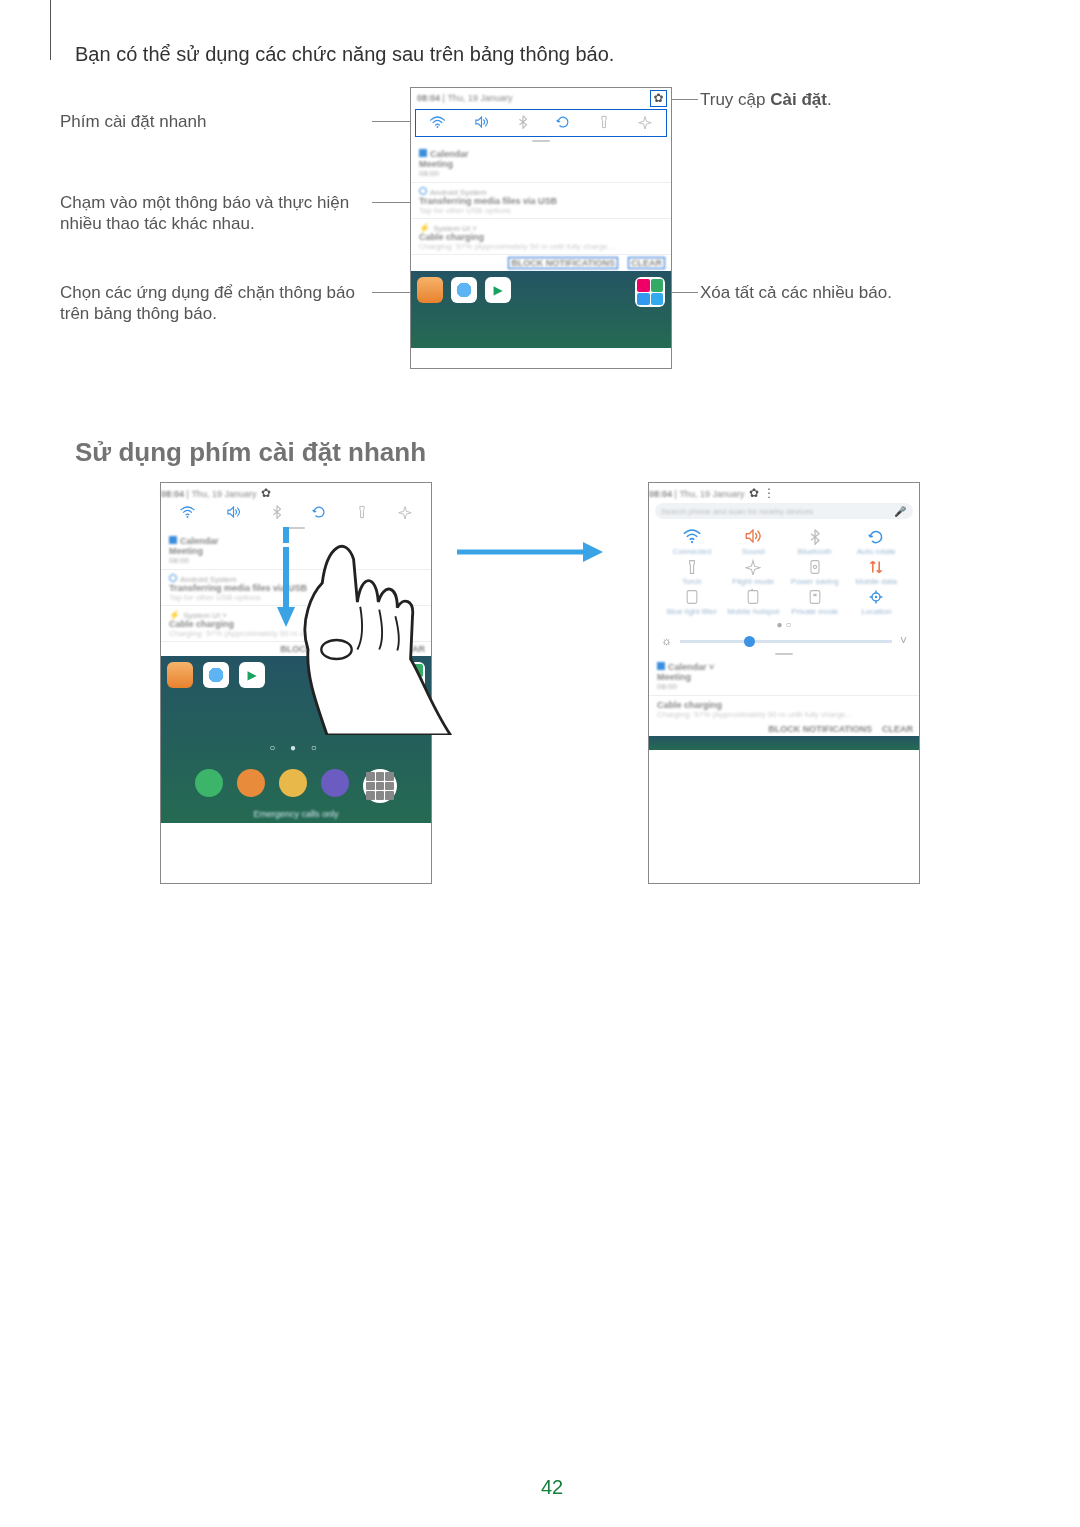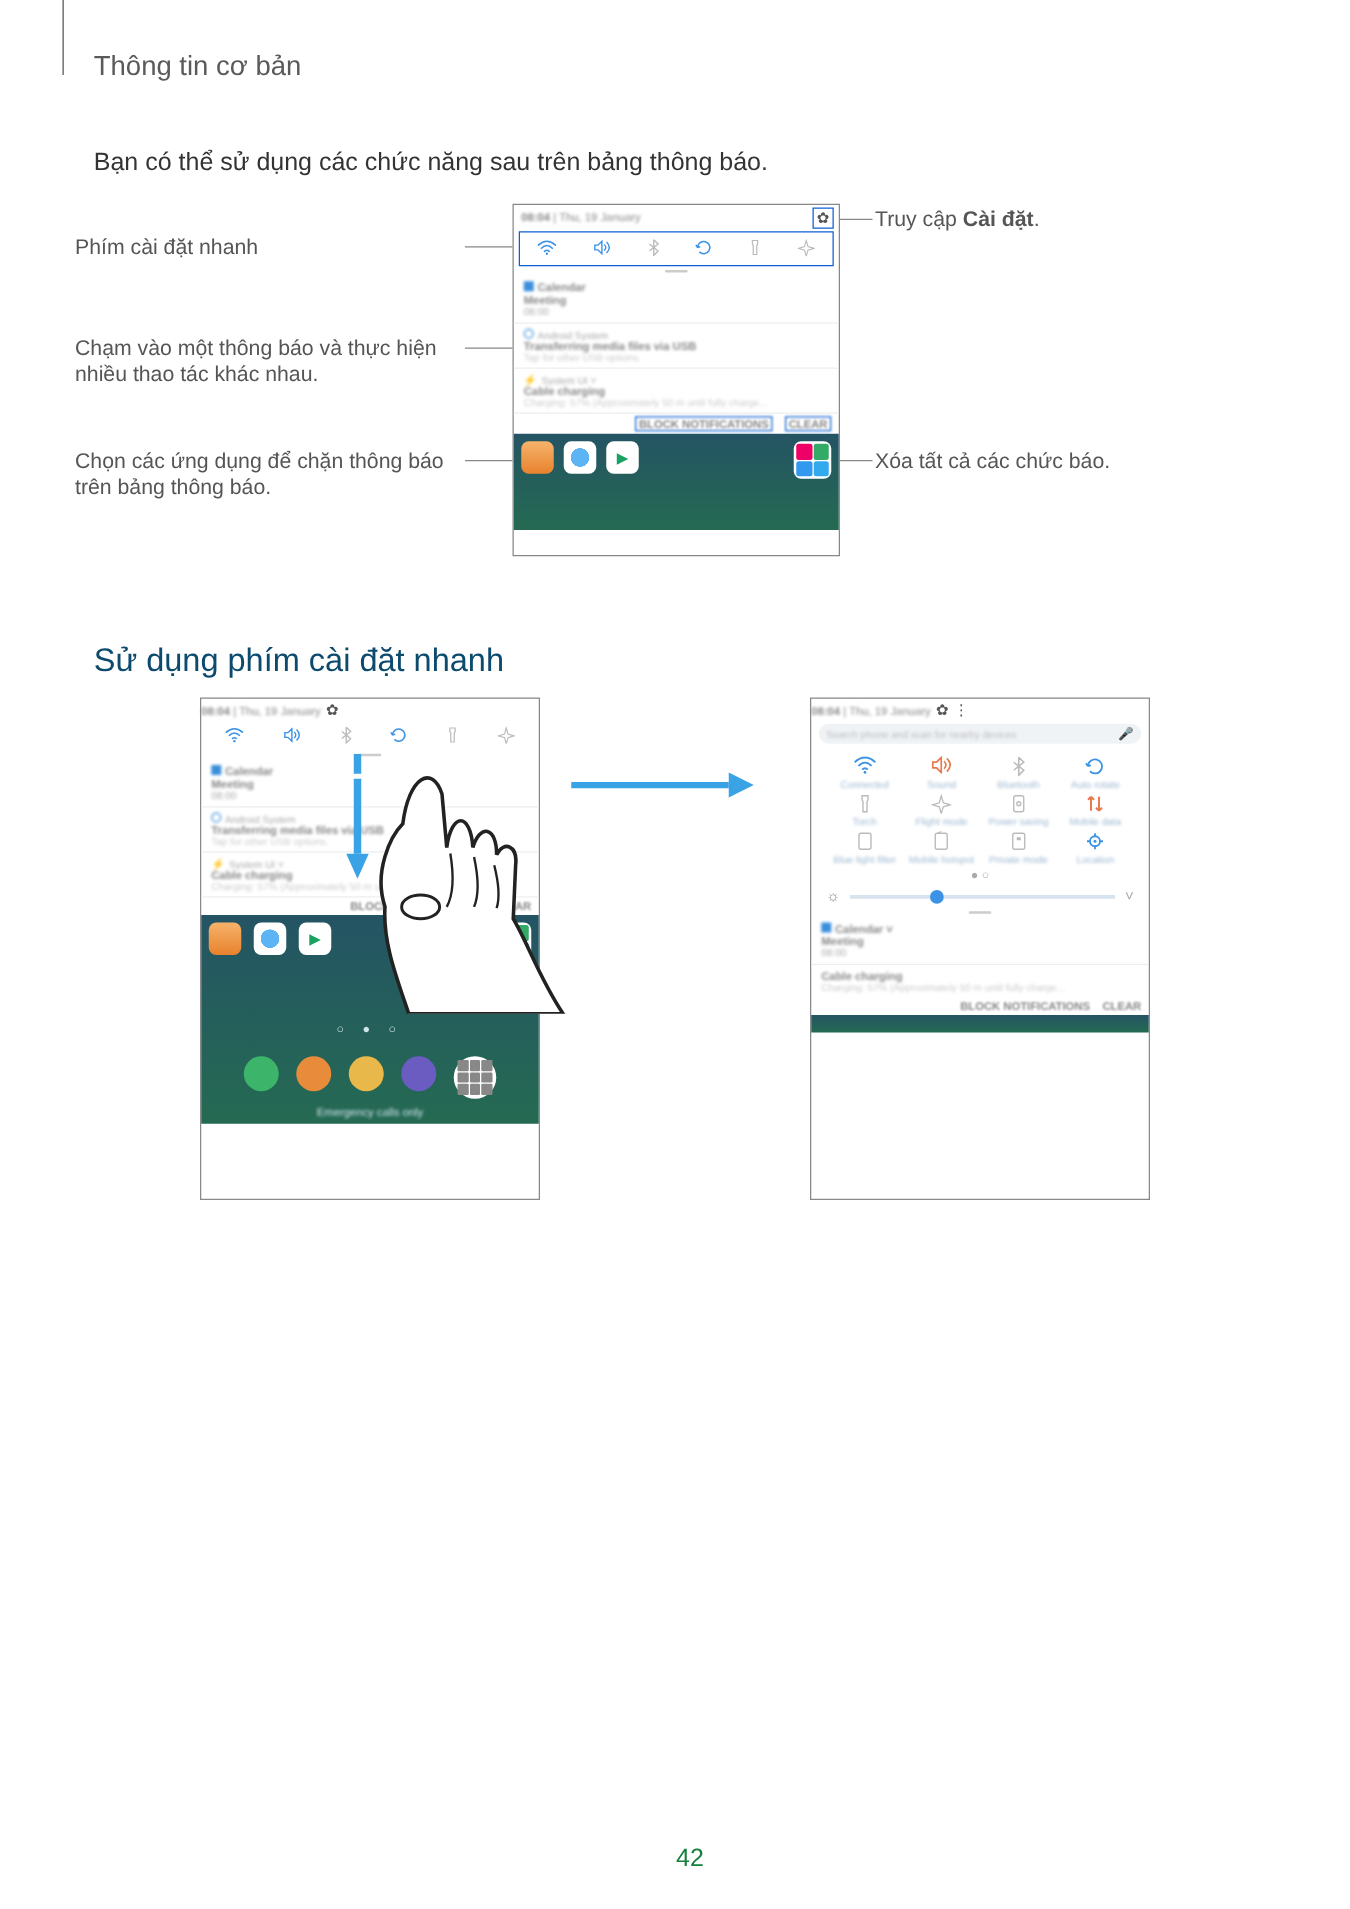--- a/index.html
+++ b/index.html
@@ -30,22 +30,22 @@
     margin: 0 0 50px 15px;
   }
   .body-text {
     font-size: 20px;
     color: #333;
     margin: 0 0 18px 15px;
     line-height: 1.45;
   }
   .subheading {
     font-size: 26px;
-    font-weight: normal;
-    color: #0c4a6e;
+    font-weight: bold;
+    color: #737373;
     margin: 50px 0 14px 15px;
   }
   .page-num {
     position: absolute;
     bottom: 28px;
     left: 12px;
     width: 100%;
     text-align: center;
     font-size: 20px;
     color: #15803d;
@@ -221,21 +221,20 @@
   .search-row { margin:2px 6px; height:16px; border-radius:8px; background:#f0f3f6; display:flex; align-items:center; justify-content:space-between; padding:0 6px;}
   .search-row .st { filter:blur(1.2px); color:#bbb; font-size:8px;}
   .mic { color:#555; font-size:10px;}
   .more-dots { color:#555; font-size:12px; margin-left:4px;}
 </style>
 </head>
 <body>
 
 <div class="page">
   <div class="side-rule"></div>
-  <div class="section-header">Thông tin cơ bản</div>
 
   <div class="body-text">Bạn có thể sử dụng các chức năng sau trên bảng thông báo.</div>
 
   <div class="diagram1">
 
     <div class="callout left" style="left:0; top:24px; width:310px;">
       <span>Phím cài đặt nhanh</span>
       <div class="line" style="left:312px; top:10px; width:40px;"></div>
     </div>
     <div class="callout left" style="left:0; top:105px; width:310px;">
@@ -245,21 +244,21 @@
     <div class="callout left" style="left:0; top:195px; width:310px;">
       <span>Chọn các ứng dụng để chặn thông báo trên bảng thông báo.</span>
       <div class="line" style="left:312px; top:10px; width:100px;"></div>
     </div>
 
     <div class="callout" style="left:640px; top:2px; width:300px;">
       <span>Truy cập </span><b>Cài đặt</b><span>.</span>
       <div class="line" style="left:-42px; top:10px; width:40px;"></div>
     </div>
     <div class="callout" style="left:640px; top:195px; width:300px;">
-      <span>Xóa tất cả các chức báo.</span>
+      <span>Xóa tất cả các nhiều báo.</span>
       <div class="line" style="left:-48px; top:10px; width:46px;"></div>
     </div>
 
     <div class="phone1">
       <div class="statusbar">
         <span class="blur-text"><b>08:04</b>&nbsp;|&nbsp;<span>Thu, 19 January</span></span>
         <span class="gear" style="outline:1.5px solid #0b60d1; outline-offset:1px;">✿</span>
       </div>
       <div class="qs-row">
         <span class="ico">

